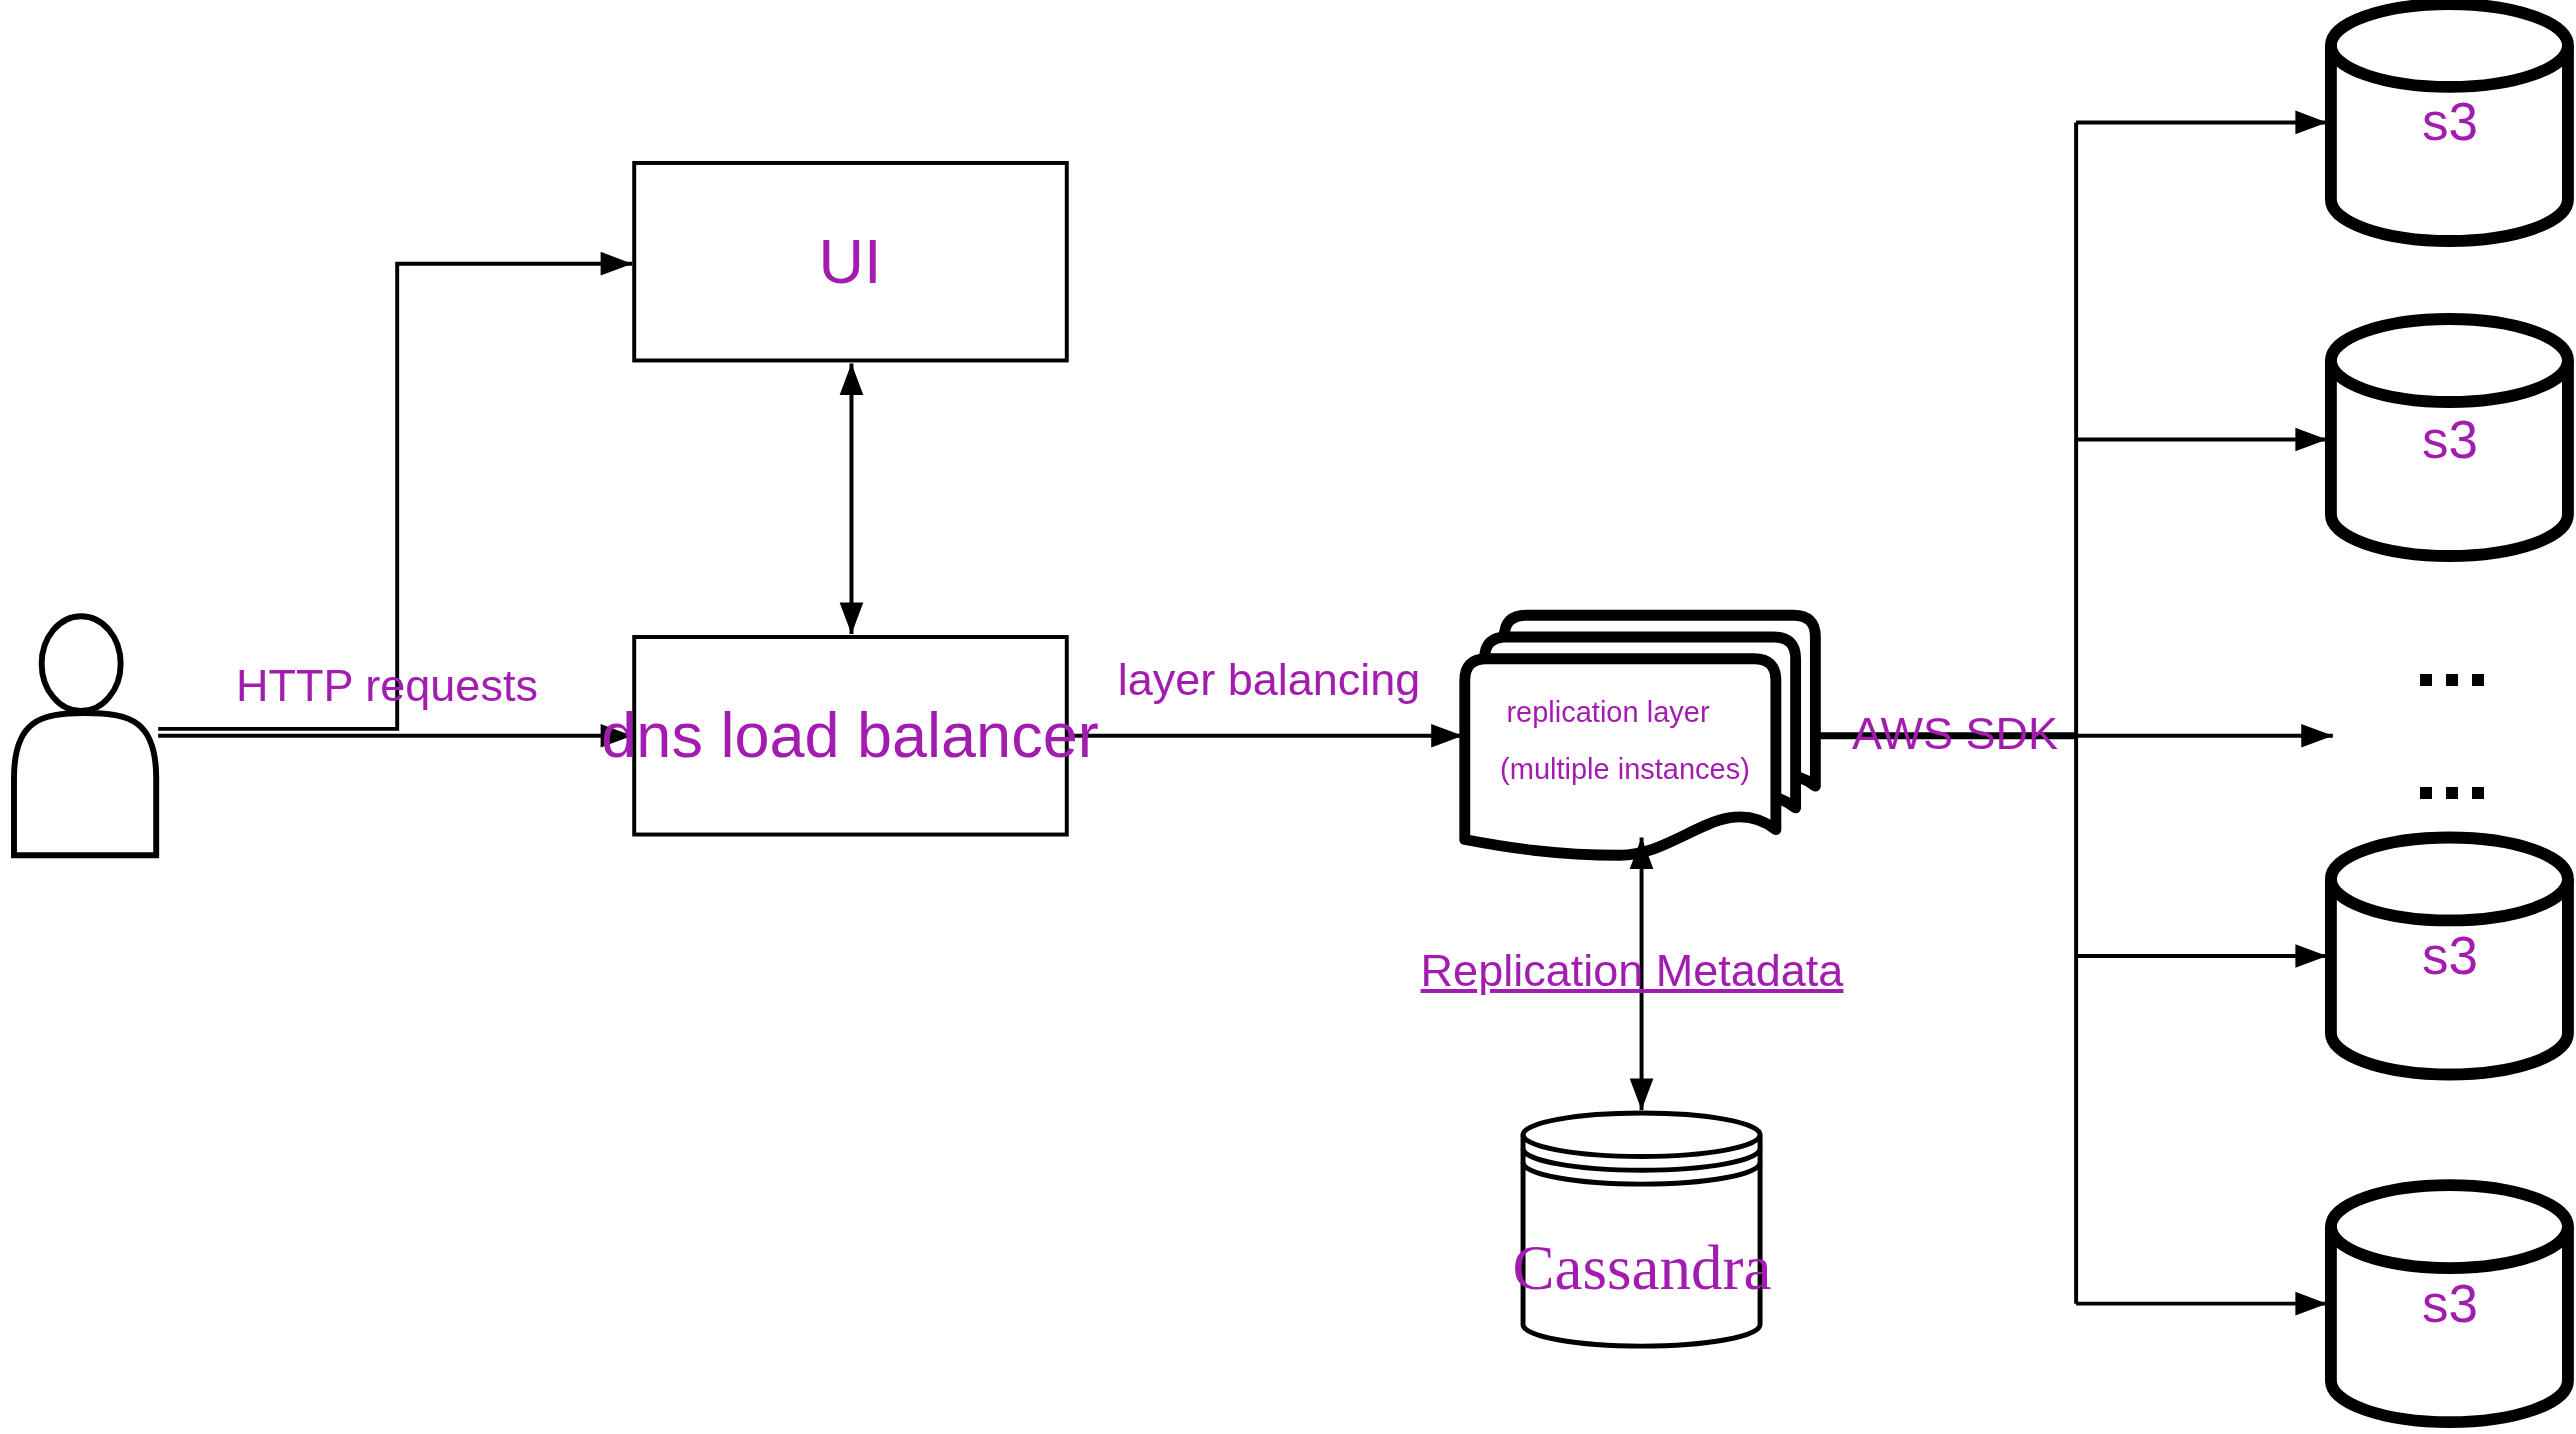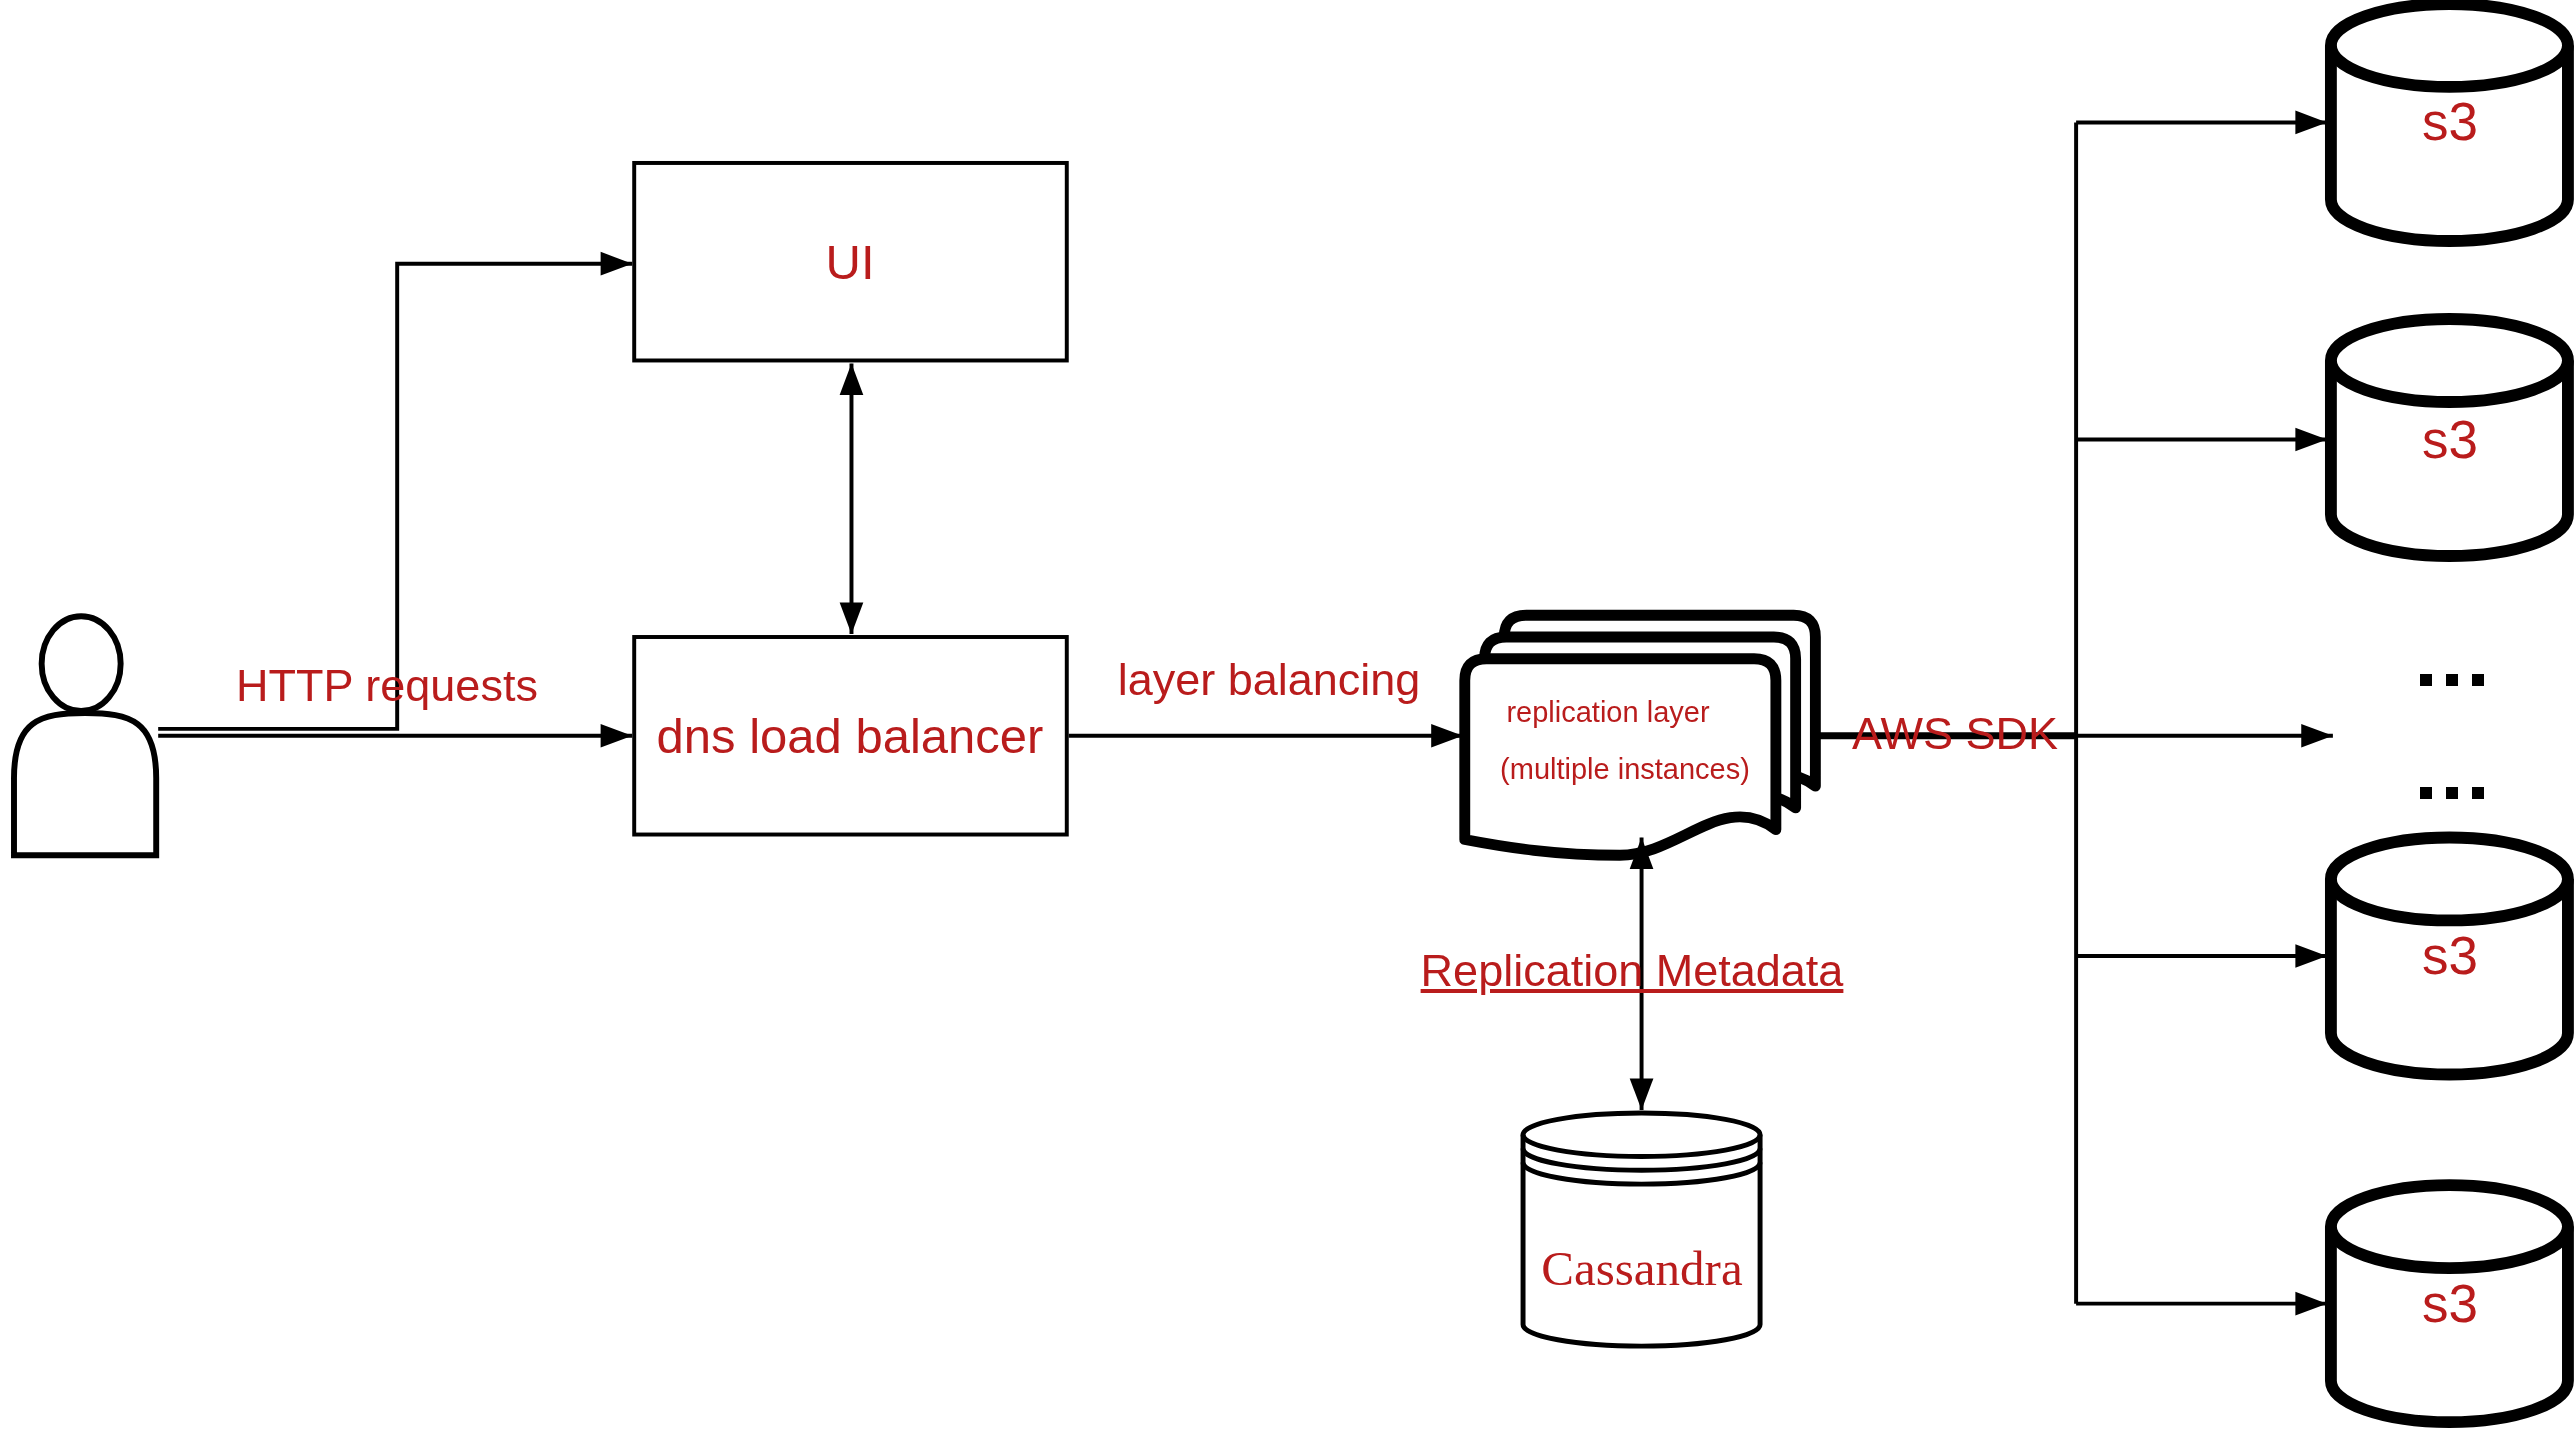--- a/index.html
+++ b/index.html
@@ -19,25 +19,25 @@
     position: absolute;
     left: 0;
     top: 0;
     width: 2576px;
     height: 1434px;
   }
   .lbl {
     position: absolute;
     transform: translate(-50%, -50%);
     white-space: nowrap;
-    color: #b91c1c;
+    color: #a21caf;
     line-height: 1.2;
     text-align: center;
   }
-  .lbl-node   { font-size: 49px; }
+  .lbl-node   { font-size: 63px; }
   .lbl-edge   { font-size: 45px; }
   .lbl-doc    { font-size: 29px; }
   .lbl-s3     { font-size: 53px; }
   .dots-row {
     position: absolute;
     transform: translate(-50%, -50%);
     display: flex;
     gap: 14px;
   }
   .dot {

